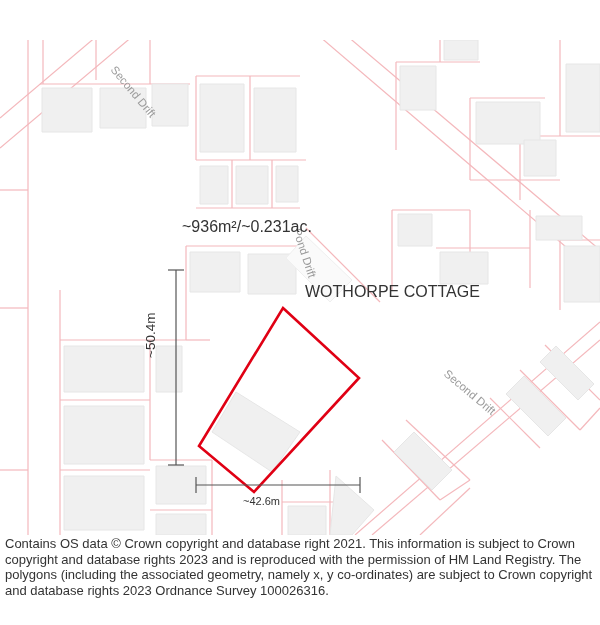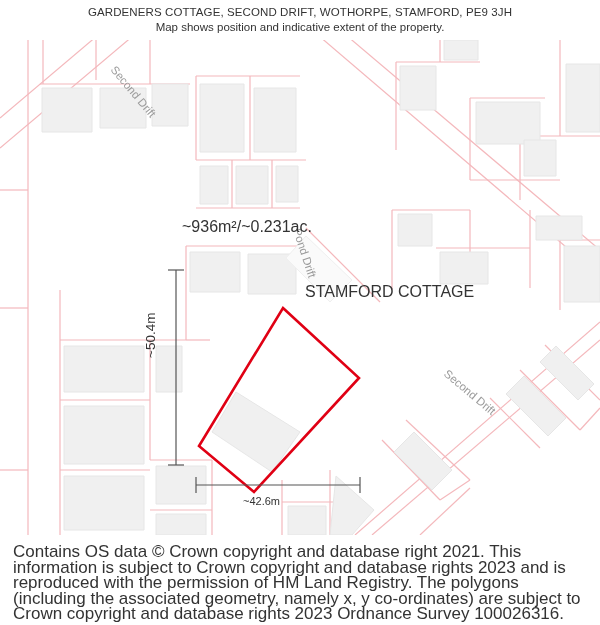--- a/index.html
+++ b/index.html
@@ -99,35 +99,31 @@
   .footer {
     position: absolute;
     left: 0;
     top: 535px;
     width: 600px;
     height: 90px;
     padding: 0 4px;
     box-sizing: border-box;
   }
   .footer p {
-    margin: 9px;
-    font-size: 17px;
+    margin: 1px;
+    font-size: 13px;
     line-height: 15.5px;
     color: #333333;
   }
 </style>
 </head>
 <body>
 
 <div class="page">
 
-  <div class="header">
-    <div class="title">GARDENERS COTTAGE, SECOND DRIFT, WOTHORPE, STAMFORD, PE9 3JH</div>
-    <div class="subtitle">Map shows position and indicative extent of the property.</div>
-  </div>
 
   <div class="map-wrap">
     <svg class="map-svg" viewBox="0 0 600 495" xmlns="http://www.w3.org/2000/svg">
 
       <g stroke="#f4b8bc" stroke-width="1.2" fill="none">
 
         <path d="M 0 78 L 104 -10"></path>
         <path d="M 0 108 L 140 -10"></path>
 
         <path d="M 312 -10 L 600 236"></path>
@@ -246,21 +242,21 @@
         <line x1="168" y1="230" x2="184" y2="230"></line>
         <line x1="168" y1="425" x2="184" y2="425"></line>
 
         <line x1="196" y1="445" x2="360" y2="445"></line>
         <line x1="196" y1="437" x2="196" y2="453"></line>
         <line x1="360" y1="437" x2="360" y2="453"></line>
       </g>
     </svg>
 
     <div class="map-label" id="area-label">~936m²/~0.231ac.</div>
-    <div class="map-label" id="property-name">STAMFORD COTTAGE</div>
+    <div class="map-label" id="property-name">WOTHORPE COTTAGE</div>
     <div class="map-label" id="dim-height">~50.4m</div>
     <div class="map-label" id="dim-width">~42.6m</div>
   </div>
 
   <div class="footer">
     <p>Contains OS data © Crown copyright and database right 2021. This information is subject to Crown copyright and database rights 2023 and is reproduced with the permission of HM Land Registry. The polygons (including the associated geometry, namely x, y co-ordinates) are subject to Crown copyright and database rights 2023 Ordnance Survey 100026316.</p>
   </div>
 
 </div>
 

